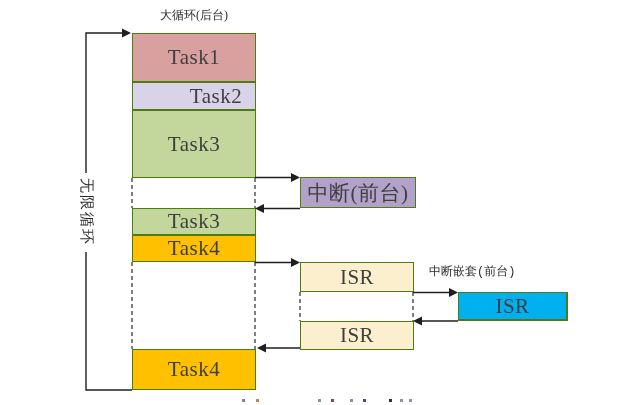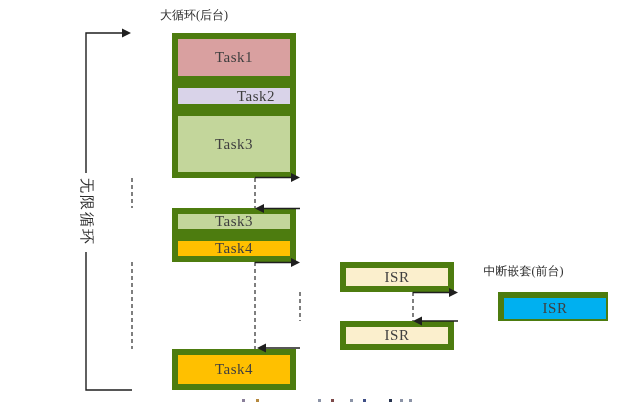--- a/index.html
+++ b/index.html
@@ -2,27 +2,27 @@
 <html><head>
 <meta charset="utf-8">
 <style>
   html,body{margin:0;padding:0;background:#ffffff;}
   #stage{
     position:relative;width:641px;height:405px;background:#ffffff;overflow:hidden;
     font-family:"Liberation Serif","DejaVu Serif",serif;color:#3f3f3f;
   }
   .abs{position:absolute;}
   .block{
-    position:absolute;box-sizing:border-box;border:6px solid #4d7c0f;
+    position:absolute;box-sizing:border-box;border:1px solid #4d7c0f;
     display:flex;align-items:center;justify-content:center;
-    font-size:15px;color:#3f3f3f;letter-spacing:0.5px;margin-left:40px;
+    font-size:21px;color:#3f3f3f;letter-spacing:0.5px;
   }
   .lbl{position:absolute;font-size:12px;color:#2b2b2b;white-space:nowrap;}
   #diagram-title{left:122px;top:7px;width:144px;text-align:center;}
-  #nested-title{left:441px;top:263px;width:165px;text-align:center;}
+  #nested-title{left:429px;top:263px;width:165px;font-family:Liberation Mono, monospace;}
   #loop-label{
     left:86px;top:212px;transform:translate(-50%,-50%) rotate(90deg);
     font-size:15px;letter-spacing:2px;background:#ffffff;padding:0 4px;
   }
   
   #task1{left:132px;top:33px;width:124px;height:49px;}
   #task2{left:132px;top:82px;width:124px;height:28px;padding-left:44px;}
   #task3a{left:132px;top:110px;width:124px;height:68px;}
   #task3b{left:132px;top:208px;width:124px;height:27px;}
   #task4a{left:132px;top:235px;width:124px;height:27px;}
@@ -53,20 +53,21 @@
   <div class="lbl" id="nested-title">中断嵌套(前台)</div>
   <div class="lbl" id="loop-label">无限循环</div>
 
   <div class="block" id="task1" style="background-color: rgb(217, 160, 160);">Task1</div>
   <div class="block" id="task2" style="background-color: rgb(217, 211, 233);">Task2</div>
   <div class="block" id="task3a" style="background-color: rgb(195, 214, 155);">Task3</div>
   <div class="block" id="task3b" style="background-color: rgb(195, 214, 155);">Task3</div>
   <div class="block" id="task4a" style="background-color: rgb(255, 192, 0);">Task4</div>
   <div class="block" id="task4b" style="background-color: rgb(255, 192, 0);">Task4</div>
 
+  <div class="block" id="interrupt-box" style="background-color: rgb(178, 161, 201);">中断(前台)</div>
   <div class="block" id="isr-top" style="background-color: rgb(251, 239, 205);">ISR</div>
   <div class="block" id="isr-bottom" style="background-color: rgb(251, 239, 205);">ISR</div>
   <div class="block" id="nested-isr" style="background-color: rgb(0, 176, 240);">ISR</div>
 
   <svg class="overlay" viewBox="0 0 641 405">
 
     <polyline class="solid" points="128,33 86,33 86,173"></polyline>
     <polyline class="solid" points="86,252 86,390 132,390"></polyline>
     <path class="head" d="M131,33 l-9,-4.5 v9 z"></path>
 

